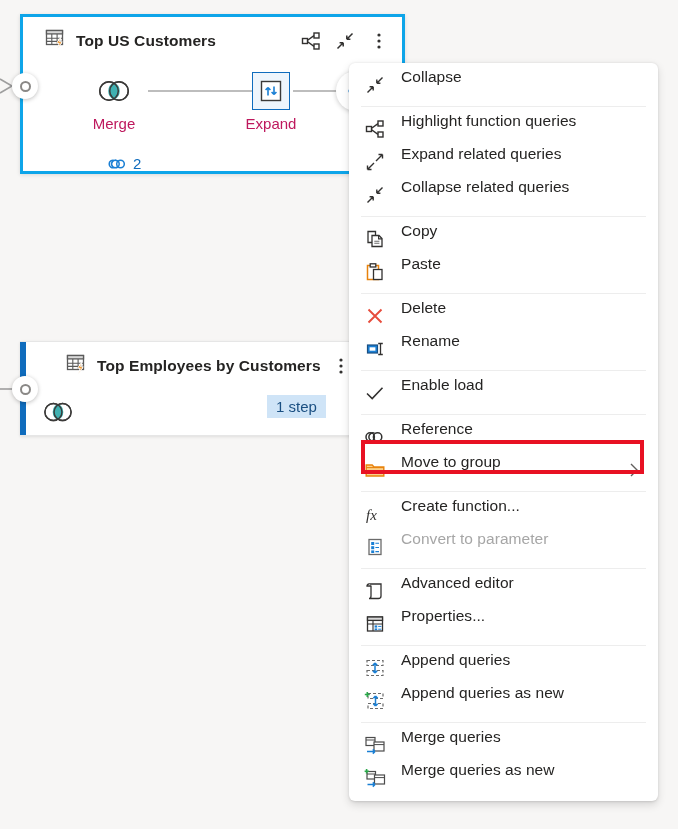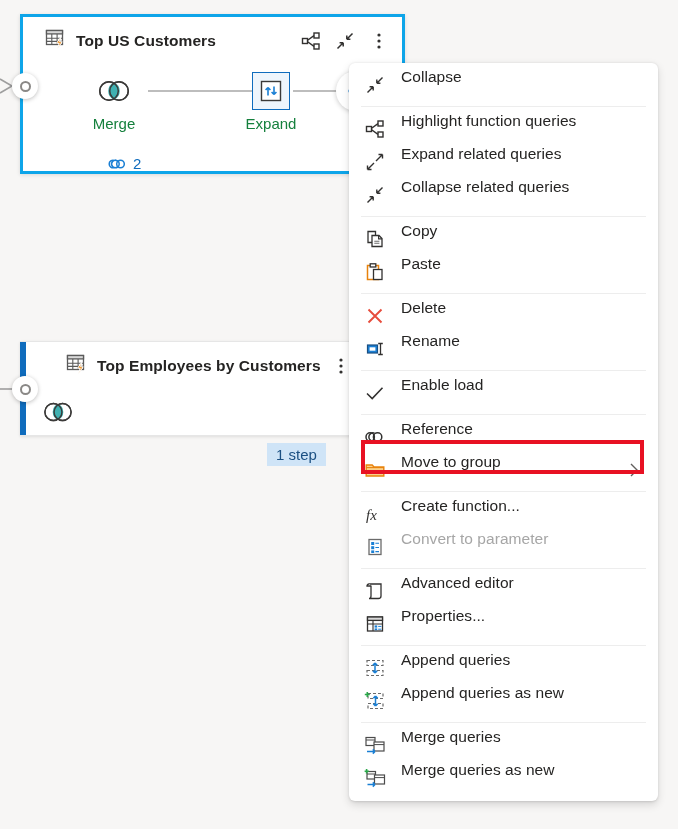--- a/index.html
+++ b/index.html
@@ -56,41 +56,41 @@
 
   
   .steps{
     position:absolute;left:0;right:0;top:54px;height:58px;
   }
   .step{
     position:absolute;top:0;width:64px;text-align:center;
   }
   .step-glyph{height:40px;display:flex;align-items:center;justify-content:center;}
   .step-label{
-    font-size:15px;color:#15803d;margin-top:4px;white-space:nowrap;
+    font-size:15px;color:#be185d;margin-top:4px;white-space:nowrap;
   }
   .connector{
     position:absolute;height:2px;background:#bdbdbd;top:19px;
   }
   .plus-circle{
     position:absolute;width:40px;height:40px;border-radius:50%;
     background:#fff;box-shadow:0 1px 5px rgba(0,0,0,.22);
     display:flex;align-items:center;justify-content:center;
   }
   .expand-sel{
     width:38px;height:38px;border:1.6px solid #0f6cbd;background:#eef5fc;
     display:flex;align-items:center;justify-content:center;box-sizing:border-box;
   }
   .ref-badge{
     position:absolute;display:flex;align-items:center;gap:5px;
     color:#0f6cbd;font-size:15px;
   }
   .step-badge{
     position:absolute;background:#cfe4f7;color:#1a4f82;
-    font-size:15px;padding:3px 9px;white-space:nowrap;margin-top:48px;
+    font-size:15px;padding:3px 9px;white-space:nowrap;
   }
 
   
   .io-dot{
     position:absolute;width:26px;height:26px;border-radius:50%;
     background:#fff;box-shadow:0 1px 4px rgba(0,0,0,.25);
     display:flex;align-items:center;justify-content:center;
   }
   .io-dot i{
     display:block;width:11px;height:11px;border-radius:50%;

